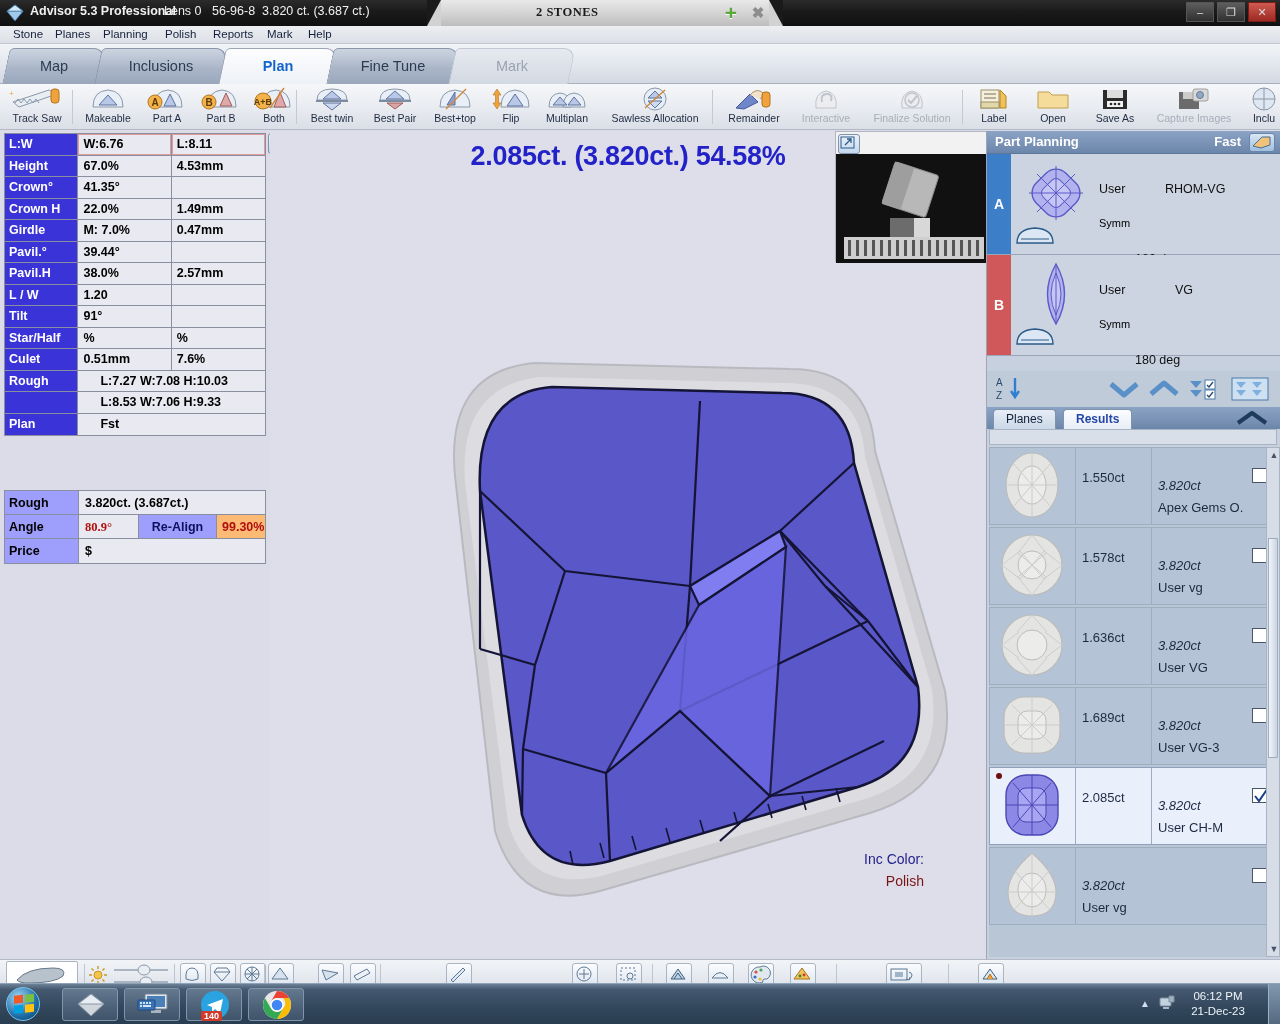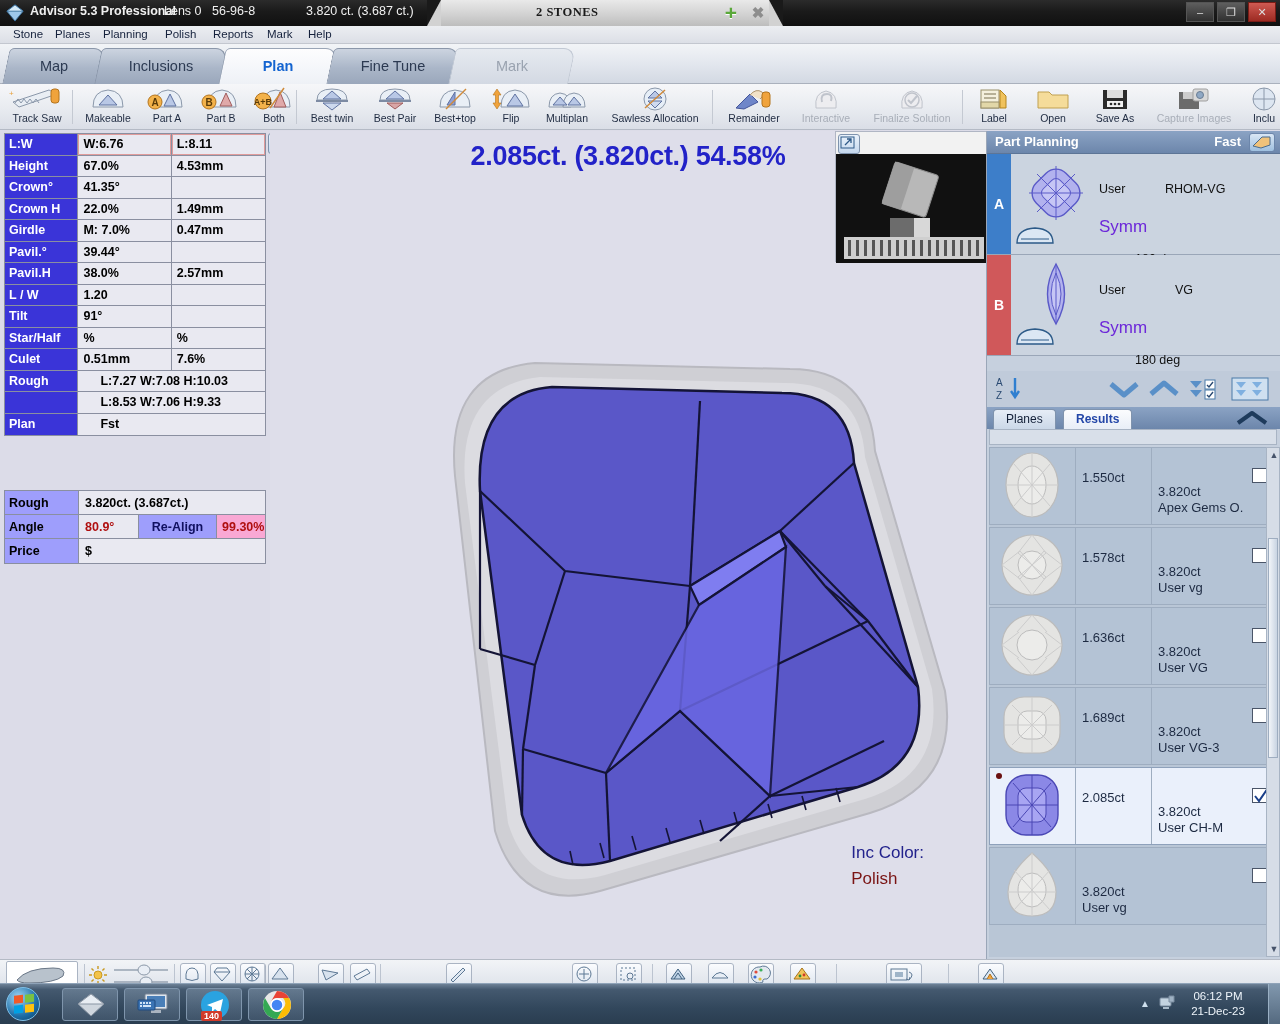--- a/index.html
+++ b/index.html
@@ -20,21 +20,21 @@
   }
   .titlebar .diamond-logo {
     position:absolute; left:6px; top:4px; width:18px; height:18px;
   }
   .titlebar .tb-text {
     position:absolute; top:4px; font-size:12.5px; color:#f0f0f0; white-space:nowrap;
   }
   .tb-app { left:30px; font-weight:bold; }
   .tb-lens { left:164px; }
   .tb-serial { left:212px; }
-  .tb-ct { left:262px;margin-left:44px; }
+  .tb-ct { left:262px; }
 
   .doc-tab {
     position:absolute; left:440px; top:0; width:330px; height:26px;
     background: linear-gradient(to bottom,#e9e9e9 0%,#d2d2d2 55%,#bdbdbd 100%);
     border-left:1px solid #999; border-right:1px solid #999;
     transform: skewX(0deg);
   }
   .doc-tab:before{
     content:""; position:absolute; left:-14px; top:0; width:14px; height:26px;
     background: linear-gradient(to bottom right, #1a1a1a 0%, #1a1a1a 48%, #d2d2d2 52%);
@@ -147,36 +147,36 @@
 
   
   .ltable2 {
     position:absolute; left:4px; top:490px; width:262px;
     border:1px solid #8a8fa0; background:#e7e7ef; font-size:12.5px;
   }
   .l2row { display:flex; height:24px; border-bottom:1px solid #8a8fa0;}
   .l2row:last-child{border-bottom:none;}
   .l2-label { width:74px; background:#9e9efc; color:#000; font-weight:bold; padding-left:4px; line-height:24px; border-right:1px solid #8a8fa0;}
   .l2-val { flex:1; background:#e9e9f1; padding-left:6px; line-height:24px; font-weight:bold;}
-  .l2-angle { width:60px; background:#e9e9f1; color:#b01010; font-weight:bold; padding-left:6px; line-height:24px; border-right:1px solid #8a8fa0;}
+  .l2-angle { width:60px; background:#e9e9f1; color:#b01010; font-weight:bold; padding-left:6px; line-height:24px; border-right:1px solid #8a8fa0;font-family:Liberation Serif, serif;}
   .l2-realign { width:78px; background:#9e9efc; color:#101060; font-weight:bold; text-align:center; line-height:24px; border-right:1px solid #8a8fa0;}
-  .l2-pct { flex:1; background:#f9a8d4; color:#b01010; font-weight:bold; padding-left:5px; line-height:24px;}
+  .l2-pct { flex:1; background:#fdba74; color:#b01010; font-weight:bold; padding-left:5px; line-height:24px;}
 
   
   .viewport {
     position:absolute; left:270px; top:131px; width:716px; height:828px;
     background:#dedeea; overflow:hidden;
   }
   .vp-title {
     position:absolute; left:0; top:10px; width:716px; text-align:center;
     font-size:27px; font-weight:bold; color:#2222c8; letter-spacing:-.3px;
   }
   .inc-color {
-    position:absolute; right:62px; bottom:70px; text-align:left;
-    font-size:17px; color:#22228c;
+    position:absolute; right:62px; bottom:70px; text-align:right;
+    font-size:14px; color:#22228c;
   }
   .inc-color .polish { display:block; color:#7a1414; margin-top:6px; }
   .thumb {
     position:absolute; left:565px; top:0px; width:153px; height:131px;
     background:#111; border:1px solid #b0b6c4;
   }
   .thumb .expand2 {
     position:absolute; left:2px; top:2px; width:22px; height:20px;
     border:1px solid #7f93ad; border-radius:3px;
     background:linear-gradient(to bottom,#eaf2fb,#c5d8ee); z-index:3;
@@ -209,21 +209,21 @@
     color:#fff; font-weight:bold; font-size:14px;
     display:flex; align-items:center; justify-content:center;
   }
   .pp-side.a { background:#3d7ec9; }
   .pp-side.b { background:#d0585a; }
   .pp-gem { position:absolute; left:38px; top:8px; width:62px; height:62px; }
   .pp-gem-small { position:absolute; left:48px; top:6px; width:42px; height:66px;}
   .pp-facet { position:absolute; left:26px; bottom:5px; width:44px; height:26px;}
   .pp-user  { position:absolute; left:112px; top:28px; font-size:12.5px; color:#111;}
   .pp-grade { position:absolute; left:178px; top:28px; font-size:12.5px; color:#111;}
-  .pp-symm  { position:absolute; left:112px; top:63px; font-size:17px; color:#6d28d9;}
+  .pp-symm  { position:absolute; left:112px; top:63px; font-size:11px; color:#000000;}
   .pp-deg   { position:absolute; left:148px; top:98px; font-size:12.5px; color:#111;}
 
   .sortbar { position:absolute; left:0; top:240px; width:294px; height:36px; background:#c0cbda; }
   .sortbar .az { position:absolute; left:8px; top:4px; width:28px; height:28px; }
   .sortbar .tool { position:absolute; top:6px; height:24px; }
 
   .tabs2 { position:absolute; left:0; top:276px; width:294px; height:22px; background:linear-gradient(to bottom,#8ba3c4,#6c86ab);}
   .tab2 {
     position:absolute; top:2px; height:20px; line-height:19px; font-size:12px;
     padding:0 12px; border:1px solid #7f93ad; border-bottom:none;
@@ -235,21 +235,21 @@
   .res-head { position:absolute; left:2px; top:298px; width:288px; height:16px; background:#d8dfe9; border:1px solid #a8b4c4;}
   .reslist { position:absolute; left:2px; top:316px; width:288px; height:510px; overflow:hidden; background:#b9c6d6;}
   .resrow {
     position:relative; height:78px; margin-bottom:2px;
     background:#b4c3d5; border:1px solid #9eadc0; display:flex;
   }
   .resrow.selected { background:#eaf0fb; border-color:#8ea1bb; }
   .res-thumb { width:86px; border-right:1px solid #9eadc0; position:relative; }
   .res-ct { width:76px; border-right:1px solid #9eadc0; font-size:13px; color:#1d2a42; padding:22px 0 0 6px;}
   .res-right { flex:1; position:relative; font-size:13px; color:#1d2a42; }
-  .res-rough { position:absolute; left:6px; top:36px;}
+  .res-rough { position:absolute; left:6px; top:30px;font-style:italic;}
   .res-name { position:absolute; left:6px; top:52px;}
   .res-check {
     position:absolute; right:9px; top:20px; width:15px; height:15px;
     background:#fff; border:1px solid #4a5568;
   }
   .res-dot { position:absolute; left:6px; top:5px; width:6px; height:6px; border-radius:50%; background:#6a1010;}
   .res-scroll { position:absolute; right:0px; top:316px; width:14px; height:510px; background:#d6dde7; border:1px solid #a8b4c4;}
   .res-scroll .thumbbar { position:absolute; left:1px; top:90px; width:10px; height:220px; background:linear-gradient(to right,#f2f5f9,#c9d4e2); border:1px solid #9eadc0;}
   .res-scroll .arr { position:absolute; left:2px; width:10px; height:10px; color:#46536a; font-size:9px; text-align:center;}
 

